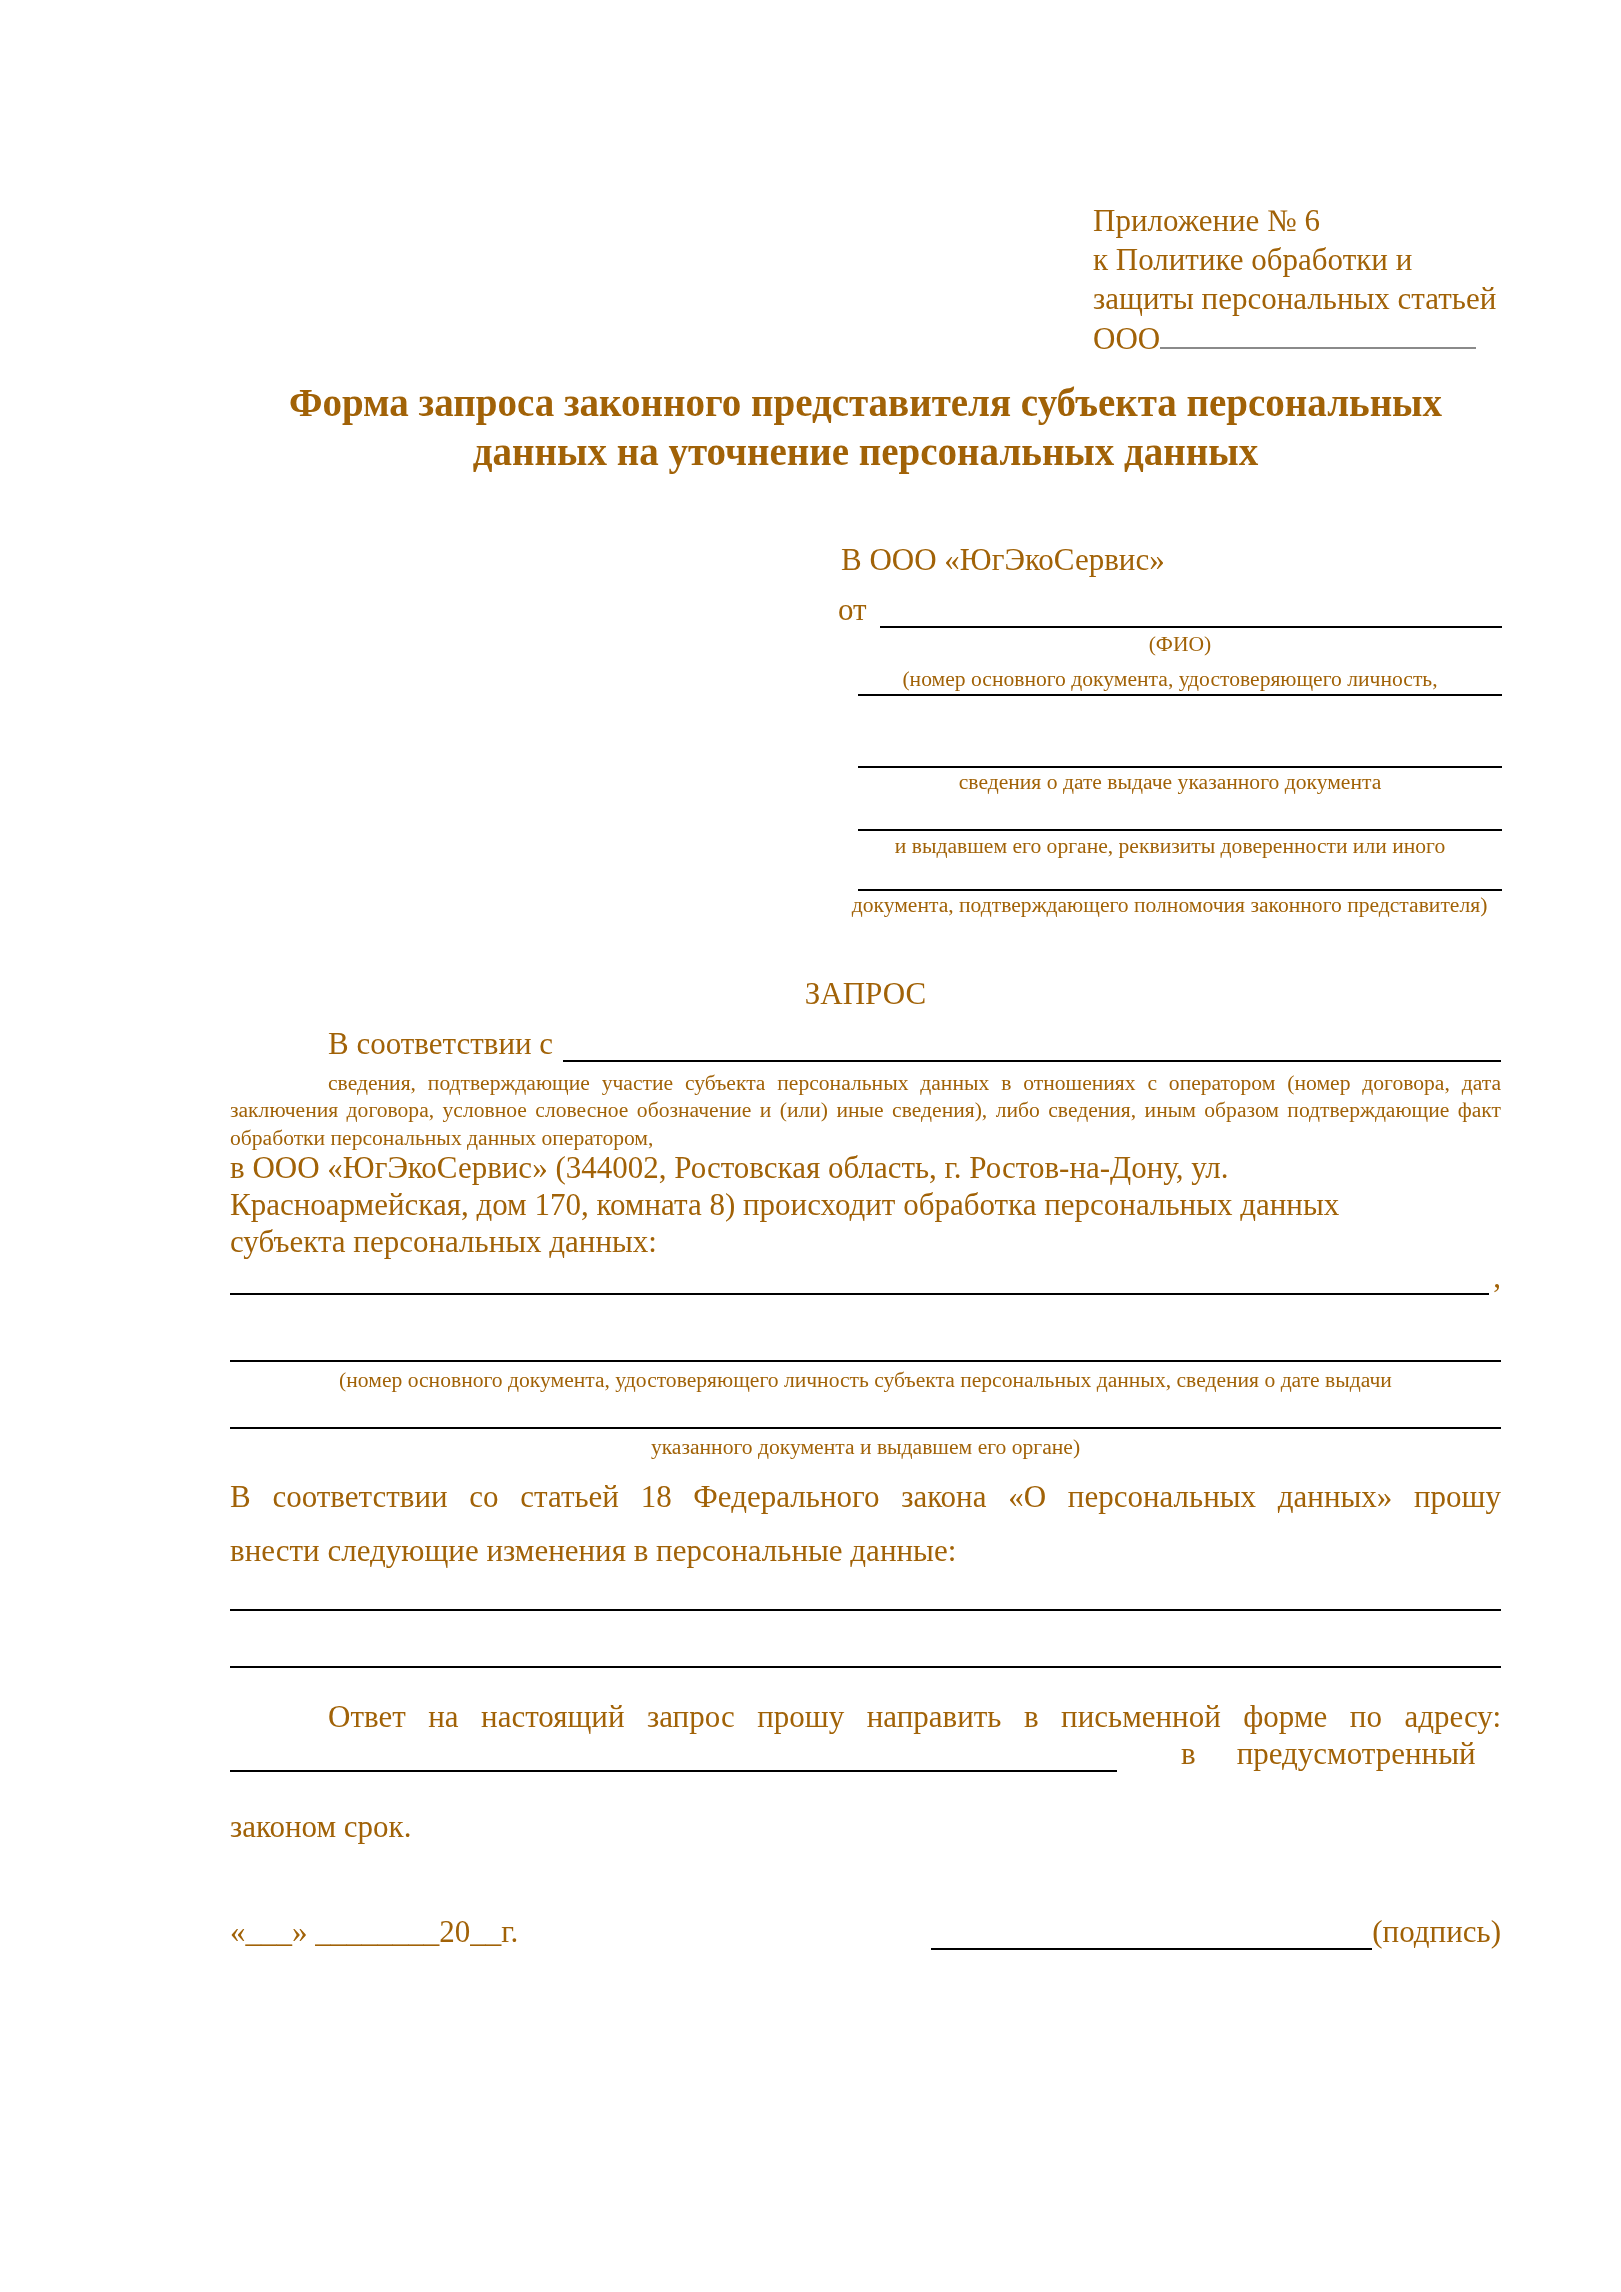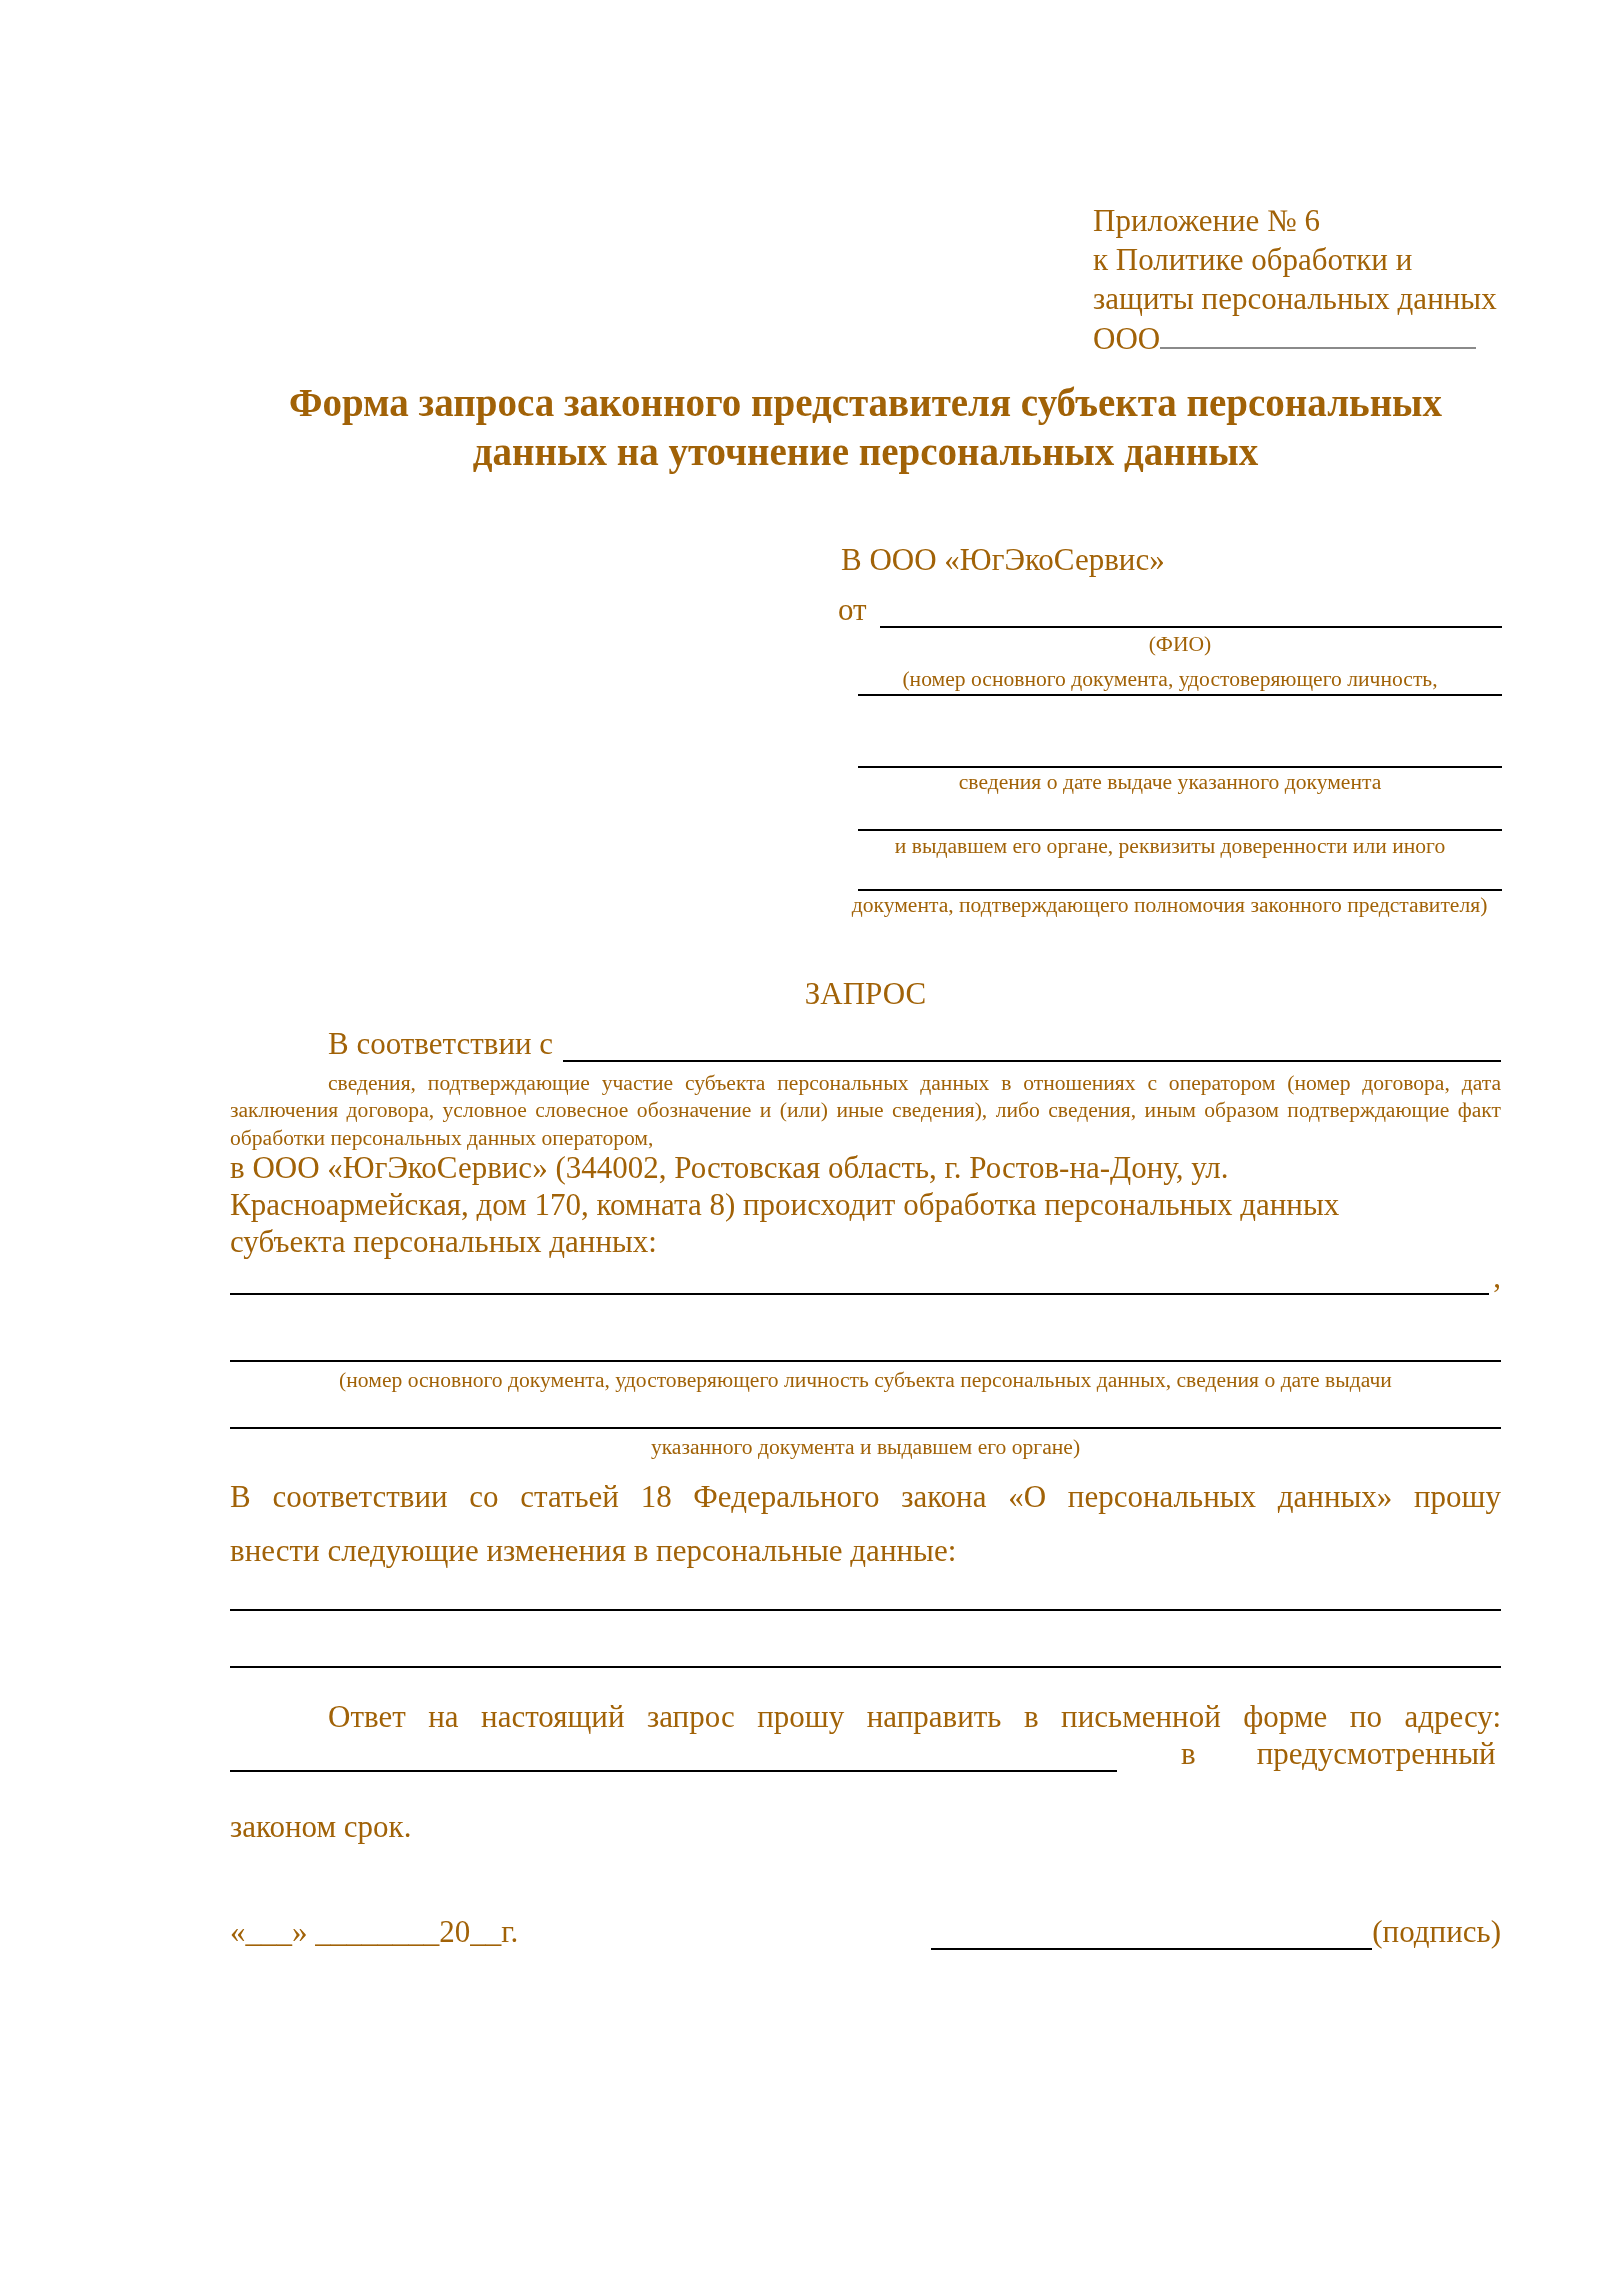--- a/index.html
+++ b/index.html
@@ -23,21 +23,21 @@
   .indent{display:inline-block;width:98px;}
 </style>
 </head>
 <body>
 
 <div class="page">
 
   <div class="abs fs-body" style="left:1093px;top:201px;width:421px;line-height:39px;">
     <div>Приложение № 6</div>
     <div>к Политике обработки и</div>
-    <div>защиты персональных данных</div>
+    <div>защиты персональных статьей</div>
     <div class="nowrap"><span>ООО</span><span class="ooo-line"></span></div>
   </div>
 
   <div class="abs bold center" style="left:230px;top:378px;width:1271px;font-size:39px;line-height:49px;">
     <div>Форма запроса законного представителя субъекта персональных</div>
     <div>данных на уточнение персональных данных</div>
   </div>
 
   <div class="abs fs-body" style="left:841px;top:541px;width:661px;">В ООО «ЮгЭкоСервис»</div>
 
@@ -92,21 +92,21 @@
   </div>
 
   <div class="abs hr" style="left:230px;top:1609px;width:1271px;"></div>
   <div class="abs hr" style="left:230px;top:1666px;width:1271px;border-top-width:2.9px;"></div>
 
   <div class="abs fs-body justify-last" style="left:230px;top:1698px;width:1271px;text-indent:98px;">Ответ на настоящий запрос прошу направить в письменной форме по адресу:</div>
 
   <div class="abs" style="left:230px;top:1737px;width:1271px;height:35px;display:flex;align-items:flex-end;">
     <span class="fill" style="flex:0 0 887px;border-bottom-width:2.9px;"></span>
     <span class="fs-body" style="margin-left:64px;">в</span>
-    <span class="fs-body" style="margin-left:61px;">предусмотренный</span>
+    <span class="fs-body" style="margin-left:41px;">предусмотренный</span>
   </div>
   <div class="abs fs-body" style="left:230px;top:1808px;">законом срок.</div>
 
   <div class="abs fs-body nowrap" style="left:230px;top:1913px;">«___» ________20__г.</div>
 
   <div class="abs" style="left:931px;top:1913px;width:570px;height:37px;display:flex;align-items:flex-end;">
     <span class="fill" style="border-bottom-width:2.9px;"></span>
     <span class="fs-body">(подпись)</span>
   </div>
 

